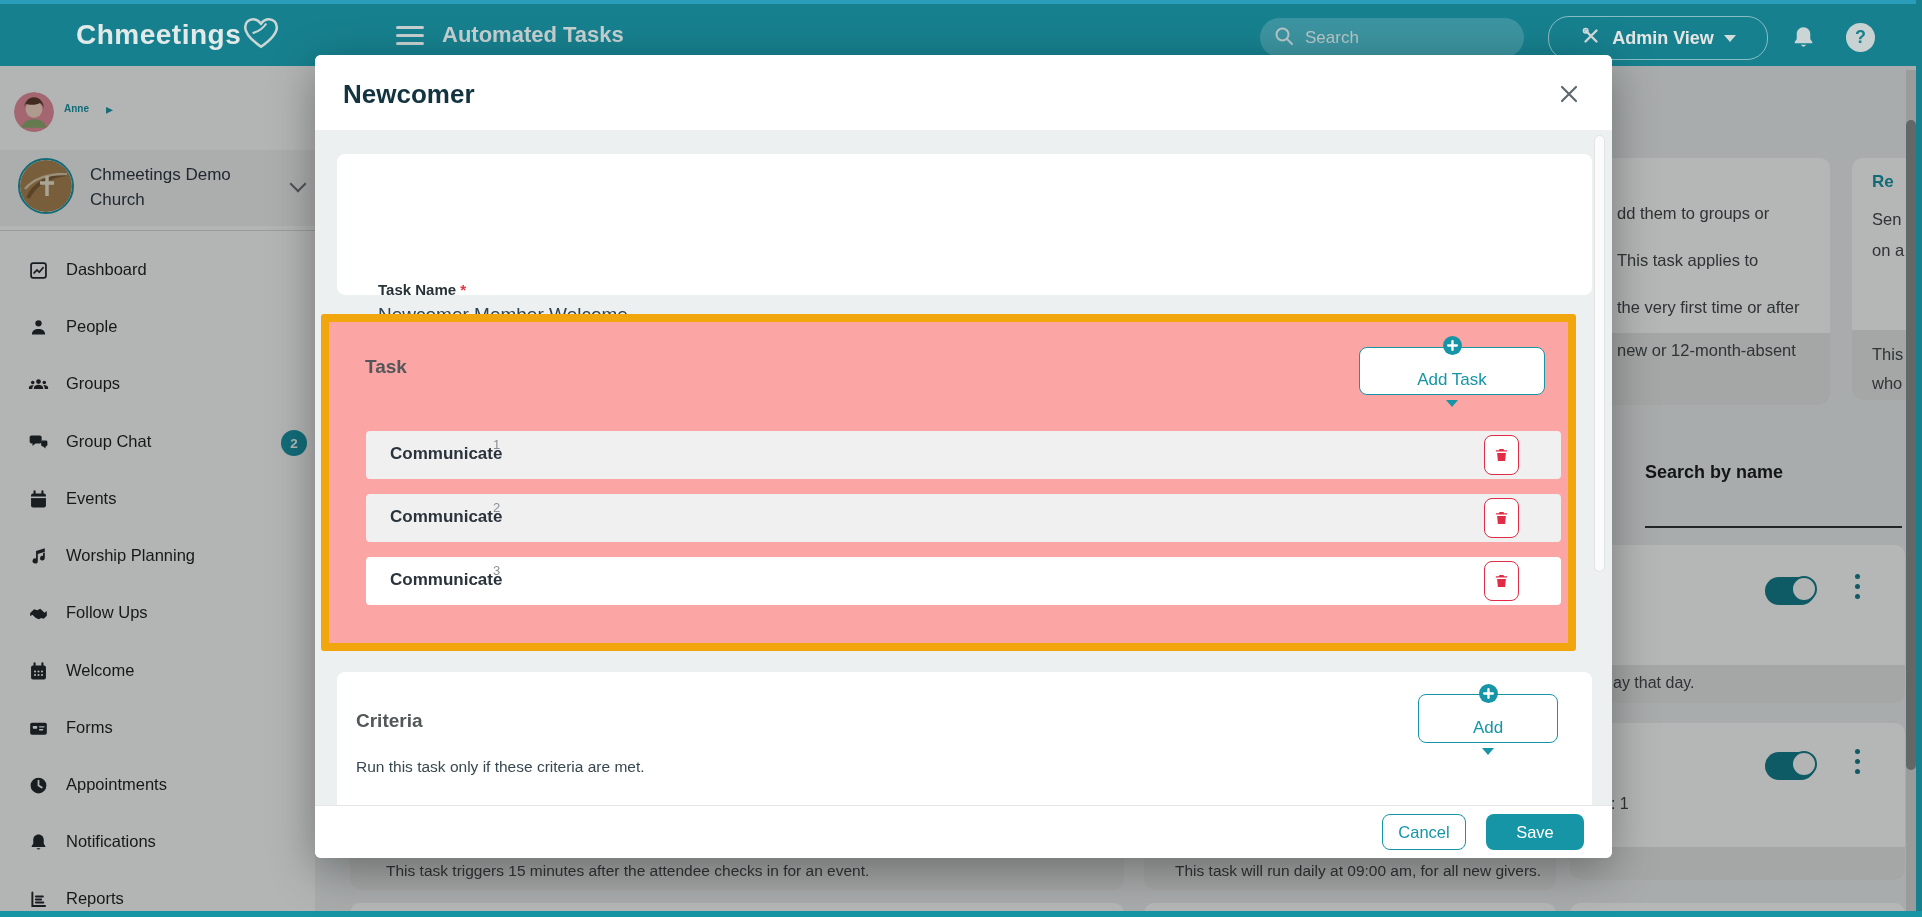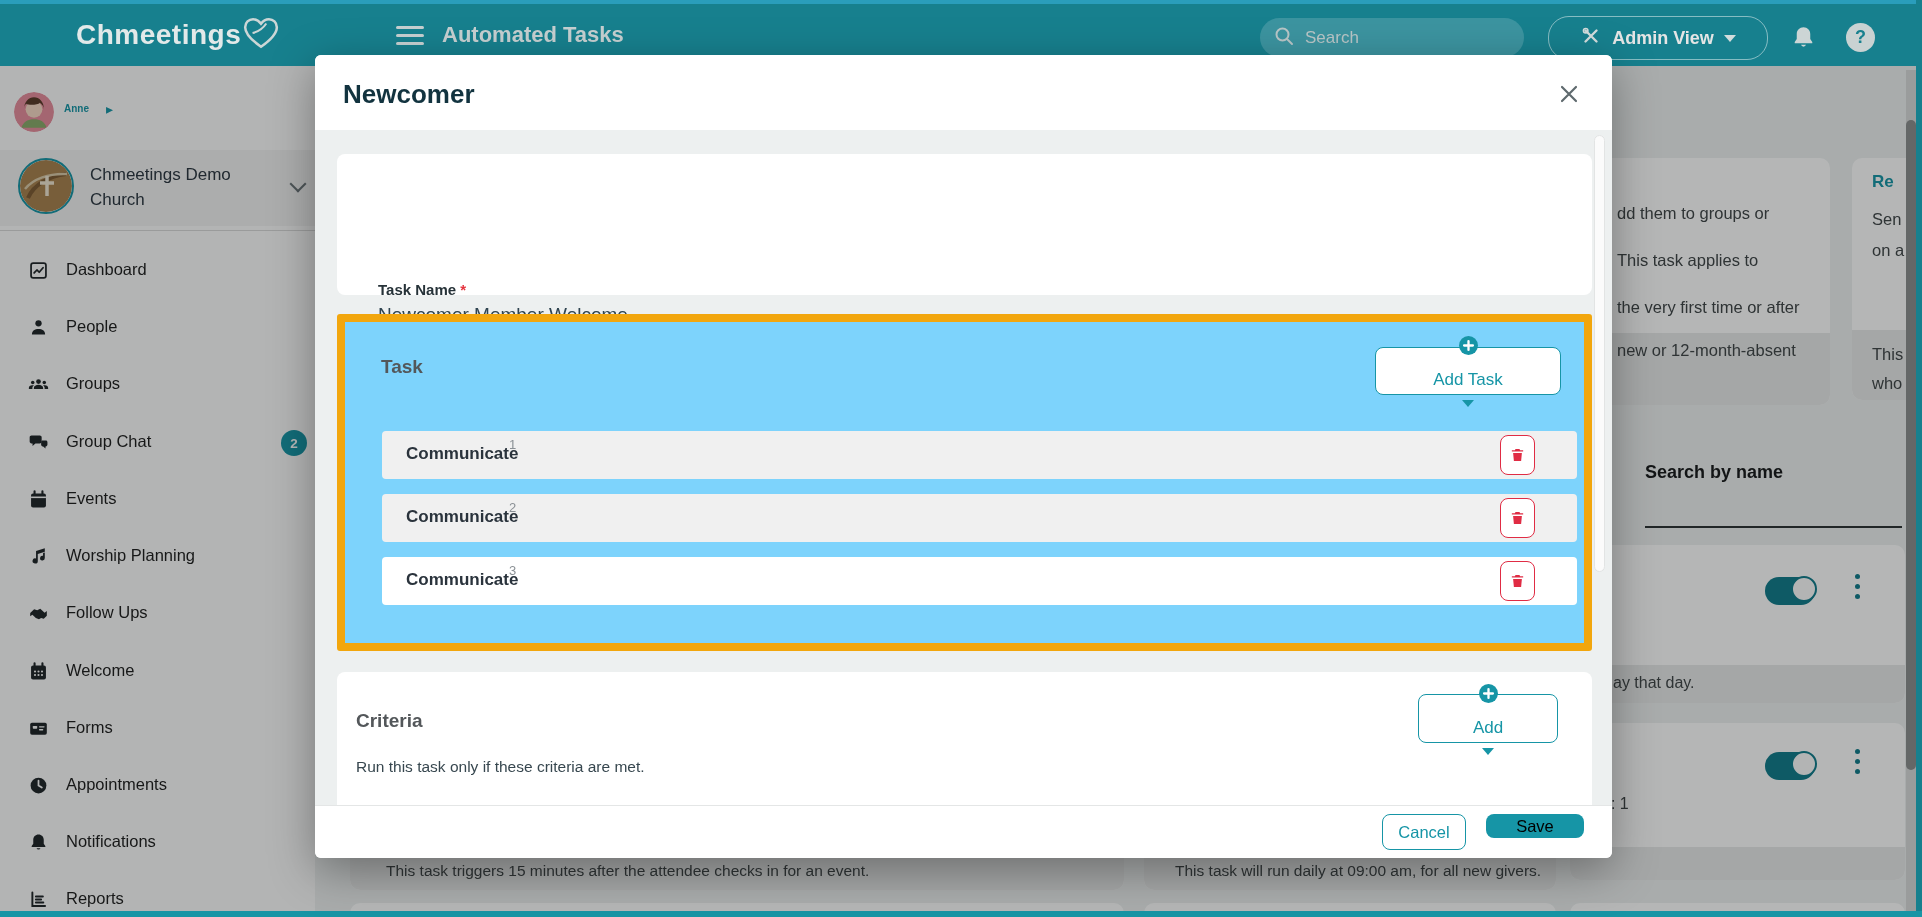--- a/index.html
+++ b/index.html
@@ -65,39 +65,39 @@
   #modal-title{position:absolute;left:28px;top:24px;font-size:26px;font-weight:bold;color:#12333f;}
   #modal-close{position:absolute;left:1242px;top:27px;width:24px;height:24px;cursor:pointer;}
   #modal-sb-thumb{position:absolute;left:1279px;top:80px;width:11px;height:437px;background:#fbfbfb;border:1px solid #e2e4e4;border-radius:6px;box-sizing:border-box;}
 
   .mcard{position:absolute;background:#fff;border-radius:8px;}
   #card-taskname{left:22px;top:99px;width:1255px;height:141px;}
   #tn-label{position:absolute;left:41px;top:127px;font-size:15px;font-weight:bold;color:#263238;}
   #tn-req{color:#e5343f;font-weight:bold;}
   #tn-input{position:absolute;left:41px;top:150px;width:1192px;border:none;border-bottom:1px solid #4a4a4a;background:transparent;outline:none;font-size:19px;color:#2f4450;padding:0 0 10px 0;font-family:"Liberation Sans",sans-serif;}
 
-  #orange-box{left:22px;top:259px;width:1255px;height:337px;background:#7dd3fc;border:8px solid #f2a60d;border-radius:3px;box-sizing:border-box;}
+  #orange-box{left:6px;top:259px;width:1255px;height:337px;background:#fca5a5;border:8px solid #f2a60d;border-radius:3px;box-sizing:border-box;}
   #task-heading{position:absolute;left:36px;top:34px;font-size:19px;font-weight:bold;color:#53575a;}
   .add-btn{position:absolute;background:#fff;border:1.5px solid #1695a6;border-radius:8px;display:flex;align-items:center;justify-content:center;gap:10px;cursor:pointer;box-sizing:border-box;flex-direction:column;}
   .add-btn .lbl{font-size:17px;color:#1695a6;}
   .add-btn .tri{width:0;height:0;border-left:6px solid transparent;border-right:6px solid transparent;border-top:7px solid #1695a6;}
   #addtask-btn{left:1030px;top:25px;width:186px;height:48px;}
   .trow{position:absolute;left:37px;width:1195px;height:48px;border-radius:4px;}
   .trow .rlabel{position:absolute;left:24px;top:13px;font-size:17px;font-weight:bold;color:#2a333c;}
   .trow .rsup{position:absolute;top:6px;font-size:13px;color:#8a9095;}
   .trash-btn{position:absolute;left:1118px;top:4px;width:35px;height:40px;background:#fff;border:1.5px solid #e02c44;border-radius:8px;display:flex;align-items:center;justify-content:center;cursor:pointer;box-sizing:border-box;}
 
   #card-criteria{left:22px;top:617px;width:1255px;height:133px;border-radius:8px 8px 0 0;}
   #crit-heading{position:absolute;left:19px;top:38px;font-size:19px;font-weight:bold;color:#53575a;}
   #critadd-btn{left:1081px;top:22px;width:140px;height:49px;}
   #crit-desc{position:absolute;left:19px;top:86px;font-size:15.5px;color:#37474f;}
 
   #modal-footer{position:absolute;left:0;top:750px;width:100%;height:53px;background:#fff;border-top:1px solid #e4e6e6;}
   #cancel-btn{position:absolute;left:1067px;top:8px;width:84px;height:36px;background:#fff;border:1.5px solid #1695a6;border-radius:8px;color:#1695a6;font-size:16.5px;display:flex;align-items:center;justify-content:center;cursor:pointer;box-sizing:border-box;}
-  #save-btn{position:absolute;left:1171px;top:8px;width:98px;height:24px;background:#1695a6;border:none;border-radius:8px;color:#000000;font-size:16.5px;display:flex;align-items:center;justify-content:center;cursor:pointer;}
+  #save-btn{position:absolute;left:1171px;top:8px;width:98px;height:36px;background:#1695a6;border:none;border-radius:8px;color:#ffffff;font-size:16.5px;display:flex;align-items:center;justify-content:center;cursor:pointer;}
 </style>
 </head>
 <body>
 
 <div id="page">
 
   <div class="abs" id="topstrip"></div>
   <div class="abs" id="topbar">
     <div class="abs" id="logo-text">Chmeetings</div>
     <div class="abs" id="logo-heart">

